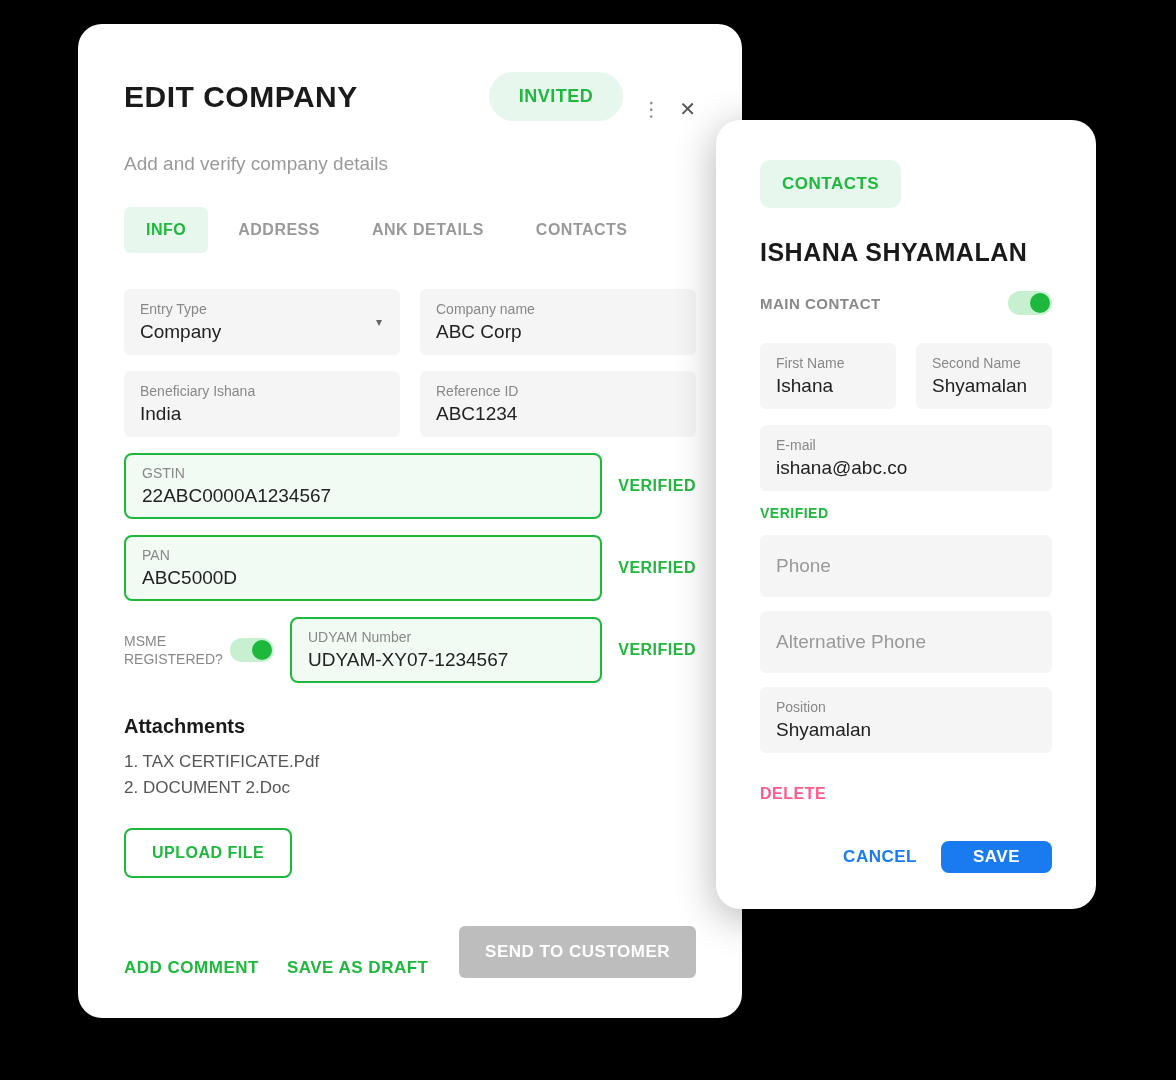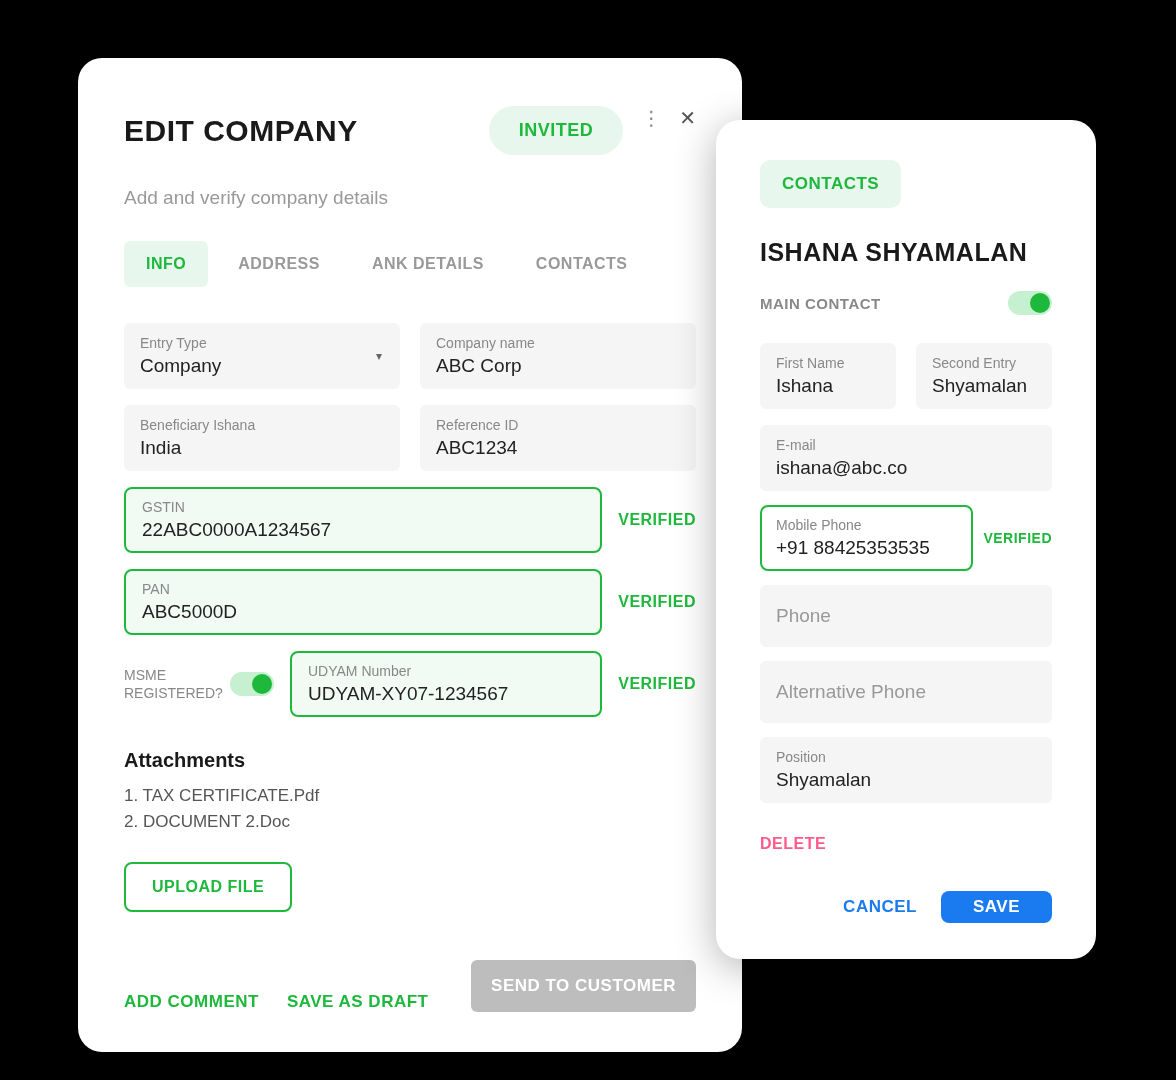--- a/index.html
+++ b/index.html
@@ -1,39 +1,39 @@
 <!DOCTYPE html>
 <html><head>
   <meta charset="utf-8">
   <style>
     * { box-sizing: border-box; margin: 0; padding: 0; font-family: -apple-system, BlinkMacSystemFont, 'Segoe UI', sans-serif; }
     body { background: #000; width: 1176px; height: 1080px; position: relative; }
     
     .card-left {
       position: absolute;
-      left: 78px; top: 58px;
+      left: 78px; top: 24px;
       width: 664px;
       background: #fff;
       border-radius: 24px;
       padding: 48px 46px 40px;
       box-shadow: 0 8px 40px rgba(0,0,0,0.3);
     }
     .card-right {
       position: absolute;
       left: 716px; top: 120px;
       width: 380px;
       background: #fff;
       border-radius: 24px;
       padding: 40px 44px 36px;
       box-shadow: 0 8px 40px rgba(0,0,0,0.3);
     }
     
     .header-row { display: flex; align-items: center; justify-content: space-between; margin-bottom: 32px; }
     .page-title { font-size: 30px; font-weight: 700; color: #1a1a1a; letter-spacing: 0.5px; }
-    .header-right { display: flex; align-items: flex-start; gap: 18px; }
+    .header-right { display: flex; align-items: flex-end; gap: 18px; }
     .badge-invited { background: #e8f7ed; color: #1eb83c; font-weight: 600; font-size: 18px; padding: 14px 30px; border-radius: 26px; letter-spacing: 0.5px; }
     .icon-more { color: #888; font-size: 20px; cursor: pointer; }
     .icon-close { color: #555; font-size: 20px; cursor: pointer; font-weight: 300; }
     
     .subtitle { color: #999; font-size: 19px; margin-bottom: 32px; }
     
     .tabs { display: flex; gap: 8px; margin-bottom: 36px; }
     .tab { padding: 14px 22px; font-size: 16px; font-weight: 600; color: #999; cursor: pointer; border-radius: 6px; letter-spacing: 0.5px; }
     .tab.active { background: #e8f7ed; color: #1eb83c; }
     
@@ -54,21 +54,21 @@
     .toggle { width: 44px; height: 24px; background: #c6f0d0; border-radius: 12px; position: relative; cursor: pointer; }
     .toggle-knob { position: absolute; right: 2px; top: 2px; width: 20px; height: 20px; background: #1eb83c; border-radius: 50%; }
     
     .attachments-title { font-size: 20px; font-weight: 700; color: #1a1a1a; margin-bottom: 14px; }
     .attachment-item { color: #555; font-size: 17px; margin-bottom: 6px; }
     
     .upload-btn { margin-top: 24px; border: 2px solid #1eb83c; color: #1eb83c; background: #fff; padding: 14px 26px; border-radius: 8px; font-weight: 600; font-size: 16px; cursor: pointer; letter-spacing: 0.5px; }
     
     .footer-actions { display: flex; align-items: flex-end; gap: 28px; margin-top: 48px; }
     .action-link { color: #1eb83c; font-weight: 600; font-size: 17px; cursor: pointer; letter-spacing: 0.5px; }
-    .action-send { background: #bdbdbd; color: #fff; font-weight: 600; font-size: 17px; padding: 16px 20px; border-radius: 6px; cursor: pointer; letter-spacing: 0.5px; margin-left: auto; }
+    .action-send { background: #bdbdbd; color: #fff; font-weight: 600; font-size: 17px; padding: 16px 26px; border-radius: 6px; cursor: pointer; letter-spacing: 0.5px; margin-left: auto; }
     
     
     .badge-contacts { display: inline-block; background: #e8f7ed; color: #1eb83c; font-weight: 600; font-size: 17px; padding: 14px 22px; border-radius: 10px; letter-spacing: 0.5px; margin-bottom: 30px; }
     .contact-name { font-size: 25px; font-weight: 700; color: #1a1a1a; margin-bottom: 24px; letter-spacing: 0.5px; }
     .main-contact-row { display: flex; align-items: center; justify-content: space-between; margin-bottom: 28px; gap: 38px; }
     .main-contact-label { color: #888; font-size: 15px; font-weight: 600; letter-spacing: 0.5px; }
     
     .placeholder-box { background: #f5f5f5; border-radius: 6px; padding: 20px 16px; margin-bottom: 14px; color: #999; font-size: 19px; }
     
     .delete-link { color: #ff5a8a; font-weight: 600; font-size: 16px; cursor: pointer; letter-spacing: 0.5px; margin-top: 18px; display: inline-block; }
@@ -172,35 +172,31 @@
         <div class="toggle-knob"></div>
       </div>
   </div>
   
   <div class="form-row">
     <div class="field-box">
       <div class="field-label">First Name</div>
       <div class="field-value">Ishana</div>
     </div>
     <div class="field-box">
-      <div class="field-label">Second Entry</div>
+      <div class="field-label">Second Name</div>
       <div class="field-value">Shyamalan</div>
     </div>
   </div>
   
   <div class="field-box" style="margin-bottom:14px">
     <div class="field-label">E-mail</div>
     <div class="field-value">ishana@abc.co</div>
   </div>
   
   <div class="verified-row-r">
-    <div class="field-verified-r">
-      <div class="field-label">Mobile Phone</div>
-      <div class="field-value">+91 88425353535</div>
-    </div>
     <div class="verified-label" style="font-size:14px">VERIFIED</div>
   </div>
   
   <div class="placeholder-box">Phone</div>
   <div class="placeholder-box">Alternative Phone</div>
   
   <div class="field-box" style="margin-bottom:14px">
     <div class="field-label">Position</div>
     <div class="field-value">Shyamalan</div>
   </div>

